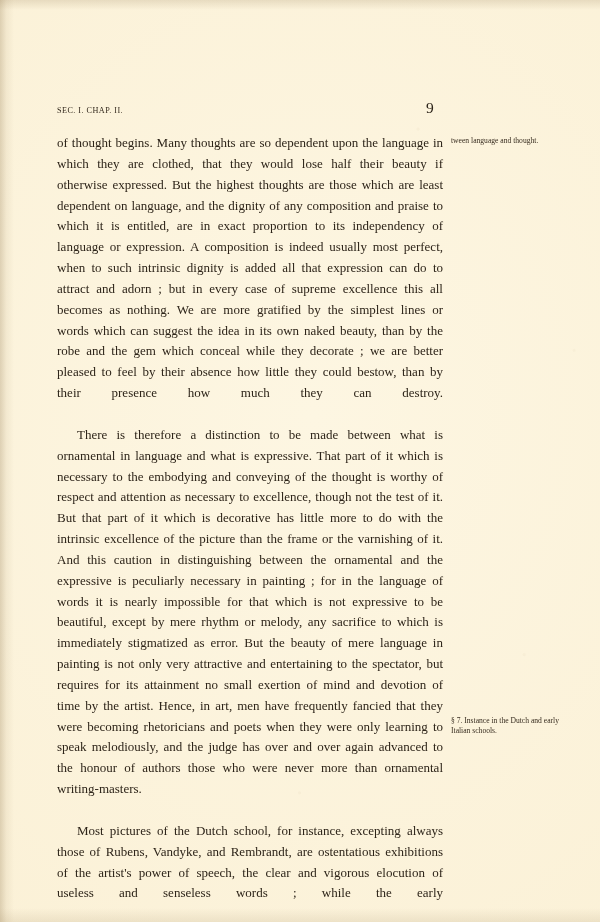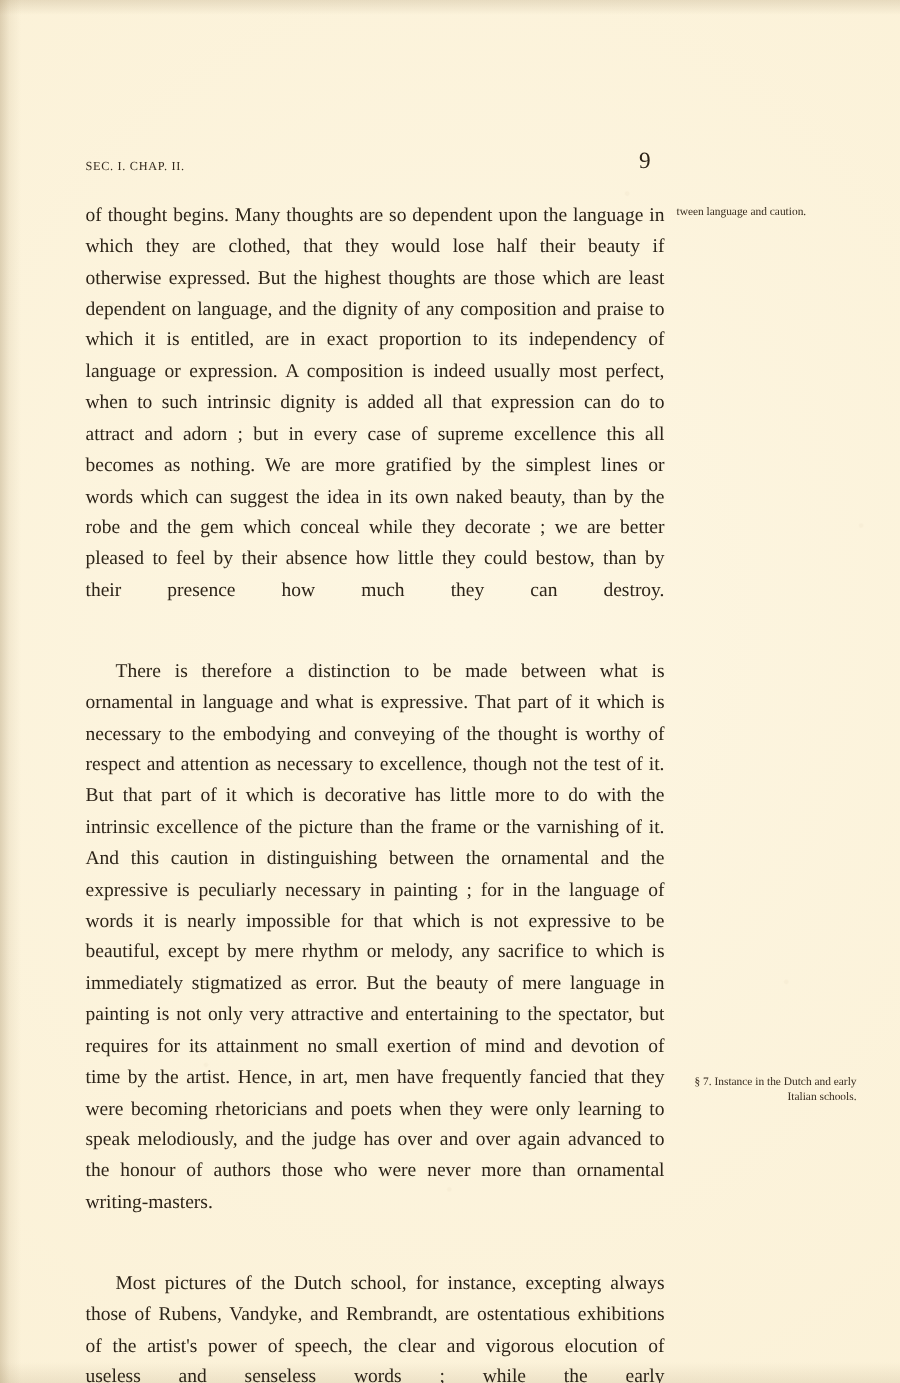--- a/index.html
+++ b/index.html
@@ -117,42 +117,42 @@
     line-height: 20.85px;
     text-align: justify;
     text-justify: inter-word;
     color: #2d2419;
     word-spacing: 0.5px;
   }
   .para.indent {
     text-indent: 20px;
   }
   .para + .para {
-    margin-top: 12px;
+    margin-top: 0;
   }
   
   .para::after {
     content: "";
     display: inline-block;
     width: 100%;
   }
 
   
   .sidenote {
     position: absolute;
     left: 451px;
     width: 120px;
     font-size: 7.6px;
     line-height: 9.6px;
     color: #362b1e;
     text-align: left;
   }
   .sn-1 { top: 136px; }
   .sn-2 { top: 383px; }
-  .sn-3 { top: 716px; text-align: right; }
+  .sn-3 { top: 716px; }
 </style>
 </head>
 <body>
 
 <div class="page">
 
   <div class="grain"></div>
   <div class="edge-left"></div>
   <div class="edge-top"></div>
   <div class="edge-right"></div>
@@ -163,16 +163,16 @@
   </div>
 
   <div class="page-number">9</div>
 
   <div class="body-col">
     <p class="para">of thought begins.  Many thoughts are so dependent upon the language in which they are clothed, that they would lose half their beauty if otherwise expressed.  But the highest thoughts are those which are least dependent on language, and the dignity of any composition and praise to which it is entitled, are in exact proportion to its independency of language or expression.  A composition is indeed usually most perfect, when to such intrinsic dignity is added all that expression can do to attract and adorn ; but in every case of supreme excellence this all becomes as nothing.  We are more gratified by the simplest lines or words which can suggest the idea in its own naked beauty, than by the robe and the gem which conceal while they decorate ; we are better pleased to feel by their absence how little they could bestow, than by their presence how much they can destroy.</p>
     <p class="para indent">There is therefore a distinction to be made between what is ornamental in language and what is expressive.  That part of it which is necessary to the embodying and conveying of the thought is worthy of respect and attention as necessary to excellence, though not the test of it.  But that part of it which is decorative has little more to do with the intrinsic excellence of the picture than the frame or the varnishing of it.  And this caution in distinguishing between the ornamental and the expressive is peculiarly necessary in painting ; for in the language of words it is nearly impossible for that which is not expressive to be beautiful, except by mere rhythm or melody, any sacrifice to which is immediately stigmatized as error.  But the beauty of mere language in painting is not only very attractive and entertaining to the spectator, but requires for its attainment no small exertion of mind and devotion of time by the artist.  Hence, in art, men have frequently fancied that they were becoming rhetoricians and poets when they were only learning to speak melodiously, and the judge has over and over again advanced to the honour of authors those who were never more than ornamental writing-masters.</p>
     <p class="para indent">Most pictures of the Dutch school, for instance, excepting always those of Rubens, Vandyke, and Rembrandt, are ostentatious exhibitions of the artist's power of speech, the clear and vigorous elocution of useless and senseless words ; while the early</p>
   </div>
 
-  <div class="sidenote sn-1">tween language and caution.</div>
+  <div class="sidenote sn-1">tween language and thought.</div>
   <div class="sidenote sn-3">§ 7. Instance in the Dutch and early Italian schools.</div>
 
 </div>
 
 </body></html>

